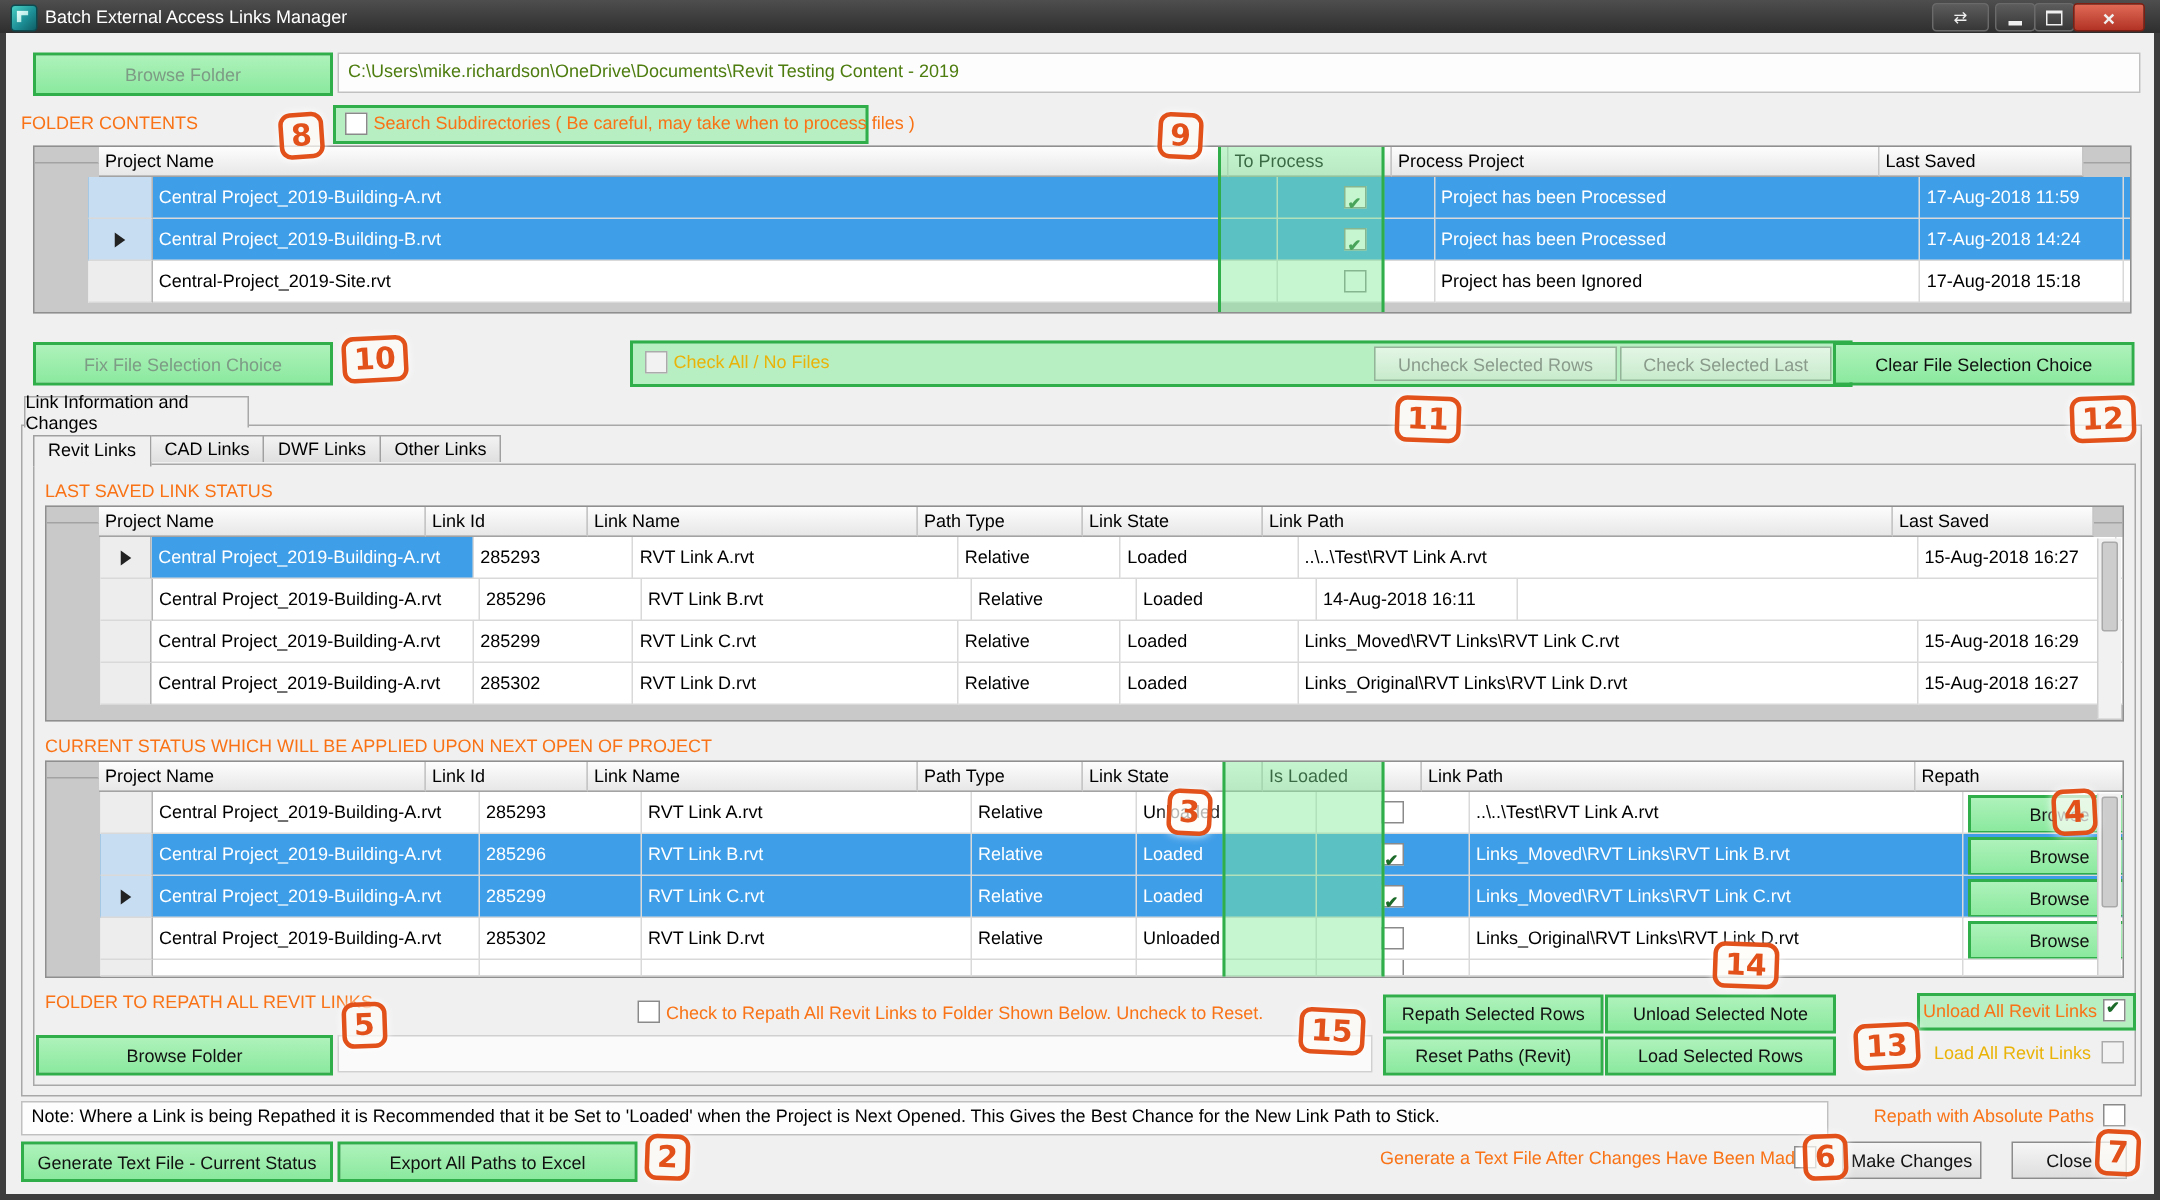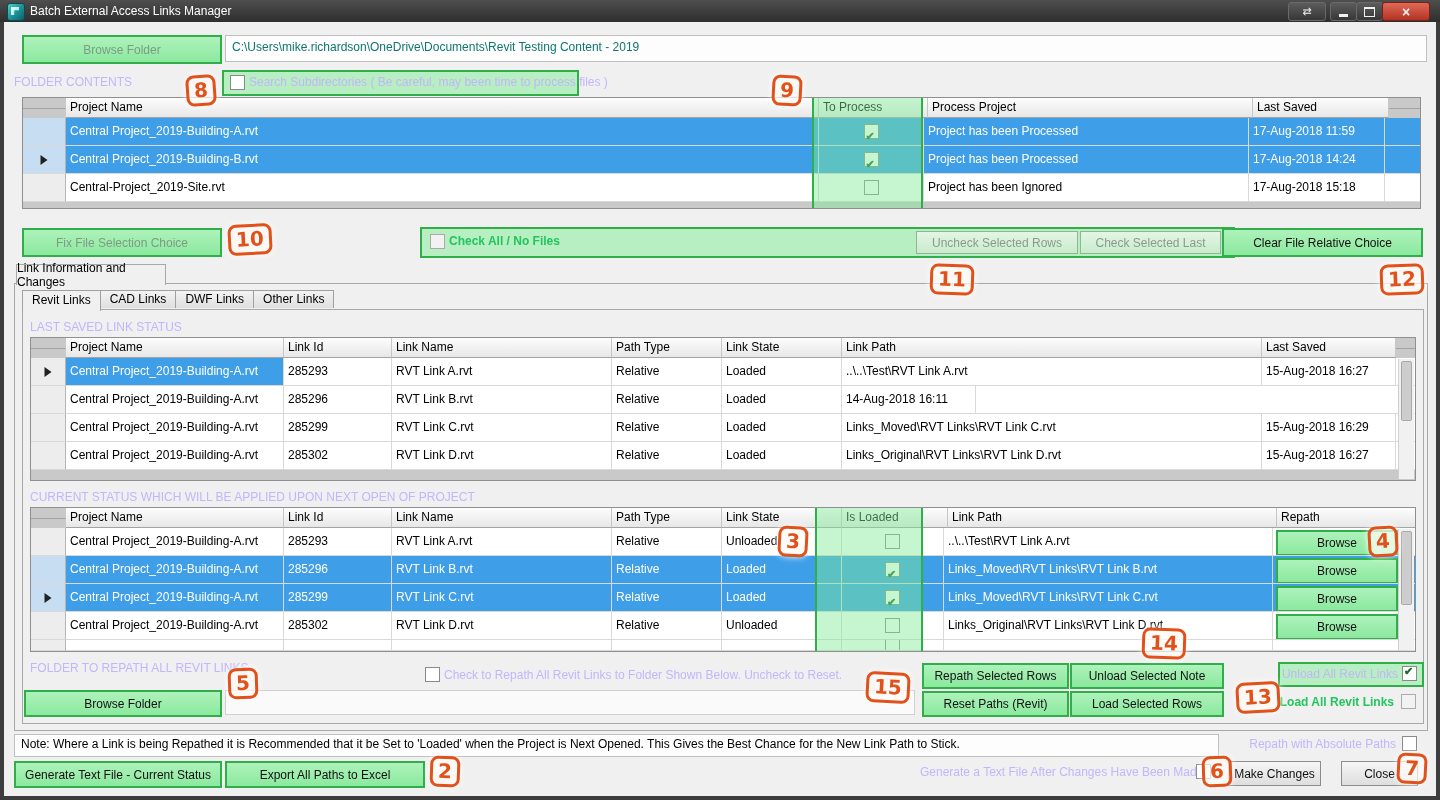--- a/index.html
+++ b/index.html
@@ -7,37 +7,37 @@
   .window{position:relative;width:1440px;height:800px;background:#3d3d3d;overflow:hidden;}
   .titlebar{position:absolute;left:0;top:0;width:1440px;height:22px;background:linear-gradient(#4e4e4e,#2e2e2e);}
   .appicon{position:absolute;left:7px;top:3px;width:16px;height:16px;border-radius:3px;background:linear-gradient(135deg,#49d0c4 0%,#1d8f96 55%,#0f5f66 100%);border:1px solid #0c4a50;}
   .appicon::after{content:"";position:absolute;left:3px;top:3px;width:8px;height:8px;background:linear-gradient(135deg,#eafffe,#9adfd9);clip-path:polygon(0 0,100% 0,100% 40%,40% 40%,40% 100%,0 100%);}
   .wtitle{position:absolute;left:30px;top:4px;font-size:12px;color:#ffffff;white-space:nowrap;}
   .wbtn{position:absolute;top:2px;height:17px;border:1px solid #6a6a6a;border-radius:3px;background:linear-gradient(#5c5c5c,#373737);color:#f0f0f0;display:flex;align-items:center;justify-content:center;font-size:11px;cursor:default;}
   .wbtn.close{background:linear-gradient(#e06a56,#b23325);border-color:#7d2013;font-size:14px;font-weight:bold;}
   .minbar{width:9px;height:3px;background:#f0f0f0;margin-top:8px;}
   .maxbox{width:9px;height:7px;border:1px solid #f0f0f0;border-top-width:2px;}
   .client{position:absolute;left:4px;top:22px;width:1432px;height:774px;background:#f0f0f0;}
-  .lbl{position:absolute;font-size:12px;color:#c4b5fd;white-space:nowrap;}
-  .lbl.dis{color:#22c55e;font-weight:bold;}
+  .lbl{position:absolute;font-size:12px;color:#f97316;white-space:nowrap;}
+  .lbl.dis{color:#eab308;}
   .btn{position:absolute;display:flex;align-items:center;justify-content:center;font-size:12px;color:#111;background:linear-gradient(#f6f6f6,#dedede);border:1px solid #8c8c8c;white-space:nowrap;}
   .btn.green{background:linear-gradient(#aef2bb,#8be99e);border:2px solid #2fae4a;}
   .btn.green.dis{color:#7d9b85;}
   .btn.greenlite{background:linear-gradient(#e3f6e5,#c8ebcc);border:1px solid #94b399;color:#8a9b8c;}
   .tbox{position:absolute;background:#fdfdfd;border:1px solid #c0c0c0;font-size:12px;color:#000;white-space:nowrap;overflow:hidden;padding-left:6px;}
   .cb{position:relative;display:inline-block;width:13px;height:13px;background:#fff;border:1px solid #8a8a8a;flex:none;}
   .cb.checked::after{content:"\2714";position:absolute;left:1px;top:-2px;font-size:11px;font-weight:bold;color:#1d6b2a;}
   .cb.dis{border-color:#ababab;background:#f2f2f2;}
   .hlarea{position:absolute;background:rgba(126,235,148,0.5);border:2px solid #2fae4a;}
   .hlcol{position:absolute;background:rgba(126,235,148,0.45);border:2px solid #2fae4a;pointer-events:none;z-index:6;}
   .som{position:absolute;z-index:60;color:#e2511a;border:3px solid #e2511a;border-radius:8px;background:rgba(255,252,248,0.72);font-family:"DejaVu Sans",sans-serif;font-size:20px;font-weight:bold;line-height:1;padding:2px 5px 3px;box-shadow:0 0 6px rgba(255,255,255,0.95);}
   .grid{position:absolute;background:#c9c9c9;border:1px solid #8f8f8f;overflow:hidden;}
   .ghead{display:flex;height:20px;align-items:center;}
   .ghead .gc{background:linear-gradient(#fdfdfd,#e7e7e7);border-right:1px solid #c6c6c6;border-bottom:1px solid #a3a3a3;line-height:19px;}
-  .grow{display:flex;height:28px;background:#fff;}
+  .grow{display:flex;height:28px;background:#fff;margin-left:36px;}
   .grow.selrow{background:#3f9ee8;color:#fff;}
   .grow.partial{height:11px;}
   .gc{font-size:12px;line-height:27px;padding-left:4px;border-right:1px solid #d9d9d9;border-bottom:1px solid #d9d9d9;white-space:nowrap;overflow:hidden;}
   .gsel{background:#ededed;border-right:1px solid #b5b5b5;padding:0;position:relative;}
   .grow.selrow .gsel{background:#c7ddf2;}
   .gsel.cur::after{content:"";position:absolute;left:50%;top:50%;transform:translate(-50%,-50%);width:0;height:0;border-left:7px solid #222;border-top:5px solid transparent;border-bottom:5px solid transparent;}
   .cellsel{background:#3f9ee8;color:#fff;}
   .cbcell{display:flex;align-items:center;justify-content:center;padding:0;}
   .repcell{padding:0;}
   .cellbtn{position:static;width:118px;height:22px;margin:2px 0 0 3px;}
@@ -70,26 +70,26 @@
         <span class="maxbox"></span>
       </div>
     <div class="wbtn close" style="left:1382px;width:46px;">
         <span>×</span>
       </div>
   </div>
 
   <div class="client"></div>
 
   <div class="btn green dis" style="left:22px;top:35px;width:196px;height:25px;">Browse Folder</div>
-  <div class="tbox" style="left:225px;top:35px;width:1194px;height:25px;line-height:23px;color:#0f766e;">C:\Users\mike.richardson\OneDrive\Documents\Revit Testing Content - 2019</div>
+  <div class="tbox" style="left:225px;top:35px;width:1194px;height:25px;line-height:23px;color:#4d7c0f;">C:\Users\mike.richardson\OneDrive\Documents\Revit Testing Content - 2019</div>
 
   <div class="lbl" style="left:14px;top:75px;">FOLDER CONTENTS</div>
   <div class="hlarea" style="left:222px;top:70px;width:353px;height:22px;">
     <span class="cb" style="position:absolute;left:6px;top:3px;"></span>
-    <span class="lbl" style="left:25px;top:3px;">Search Subdirectories ( Be careful, may been time to process files )</span>
+    <span class="lbl" style="left:25px;top:3px;">Search Subdirectories ( Be careful, may take when to process files )</span>
   </div>
 
   <div class="grid tg" style="left:22px;top:97px;width:1397px;height:110px;">
     <div class="ghead">
       <div class="gc c0 gsel"></div>
       <div class="gc c1">Project Name</div>
       <div class="gc c2">To Process</div>
       <div class="gc c3">Process Project</div>
       <div class="gc c4">Last Saved</div>
       <div class="gc c5"></div>
@@ -127,21 +127,21 @@
     <div class="hlcol" style="left:789px;top:-2px;width:107px;height:114px;"></div>
   </div>
 
   <div class="btn green dis" style="left:22px;top:228px;width:196px;height:25px;">Fix File Selection Choice</div>
   <div class="hlarea" style="left:420px;top:227px;width:811px;height:27px;">
     <span class="cb dis" style="position:absolute;left:8px;top:5px;"></span>
     <span class="lbl dis" style="left:27px;top:5px;">Check All / No Files</span>
     <div class="btn greenlite" style="left:494px;top:2px;width:160px;height:21px;">Uncheck Selected Rows</div>
     <div class="btn greenlite" style="left:658px;top:2px;width:139px;height:21px;">Check Selected Last</div>
   </div>
-  <div class="btn green" style="left:1222px;top:228px;width:197px;height:25px;">Clear File Relative Choice</div>
+  <div class="btn green" style="left:1222px;top:228px;width:197px;height:25px;">Clear File Selection Choice</div>
 
   <div class="tabbody" style="left:14px;top:283px;width:1412px;height:446px;"></div>
   <div class="tabhdr" style="left:16px;top:264px;width:148px;height:20px;">Link Information and Changes</div>
 
   <div class="tabbody" style="left:22px;top:309px;width:1400px;height:413px;"></div>
   <div class="tabstrip" style="left:22px;top:290px;height:20px;">
     <div class="tab sel">Revit Links</div>
     <div class="tab">CAD Links</div>
     <div class="tab">DWF Links</div>
     <div class="tab">Other Links</div>

